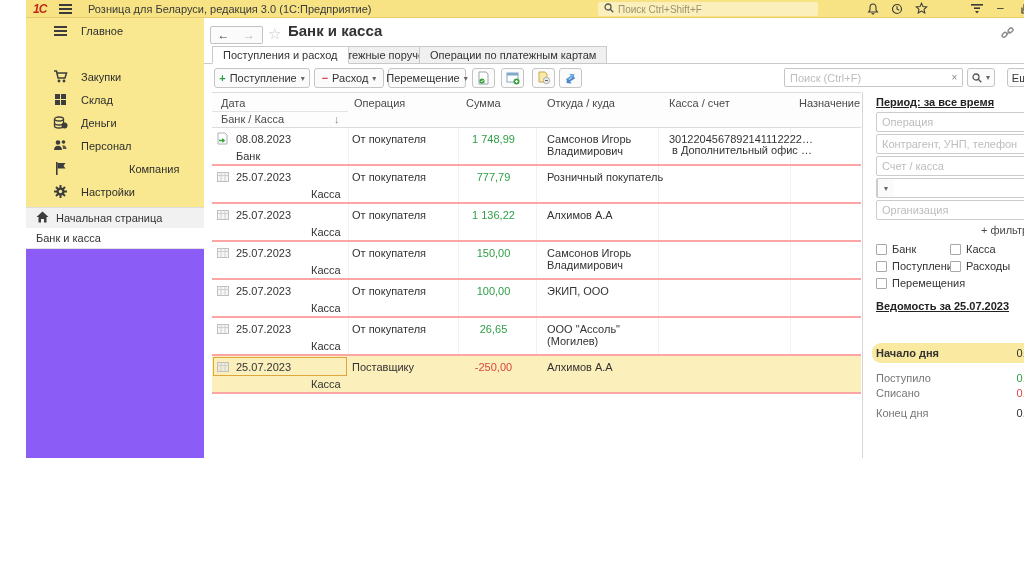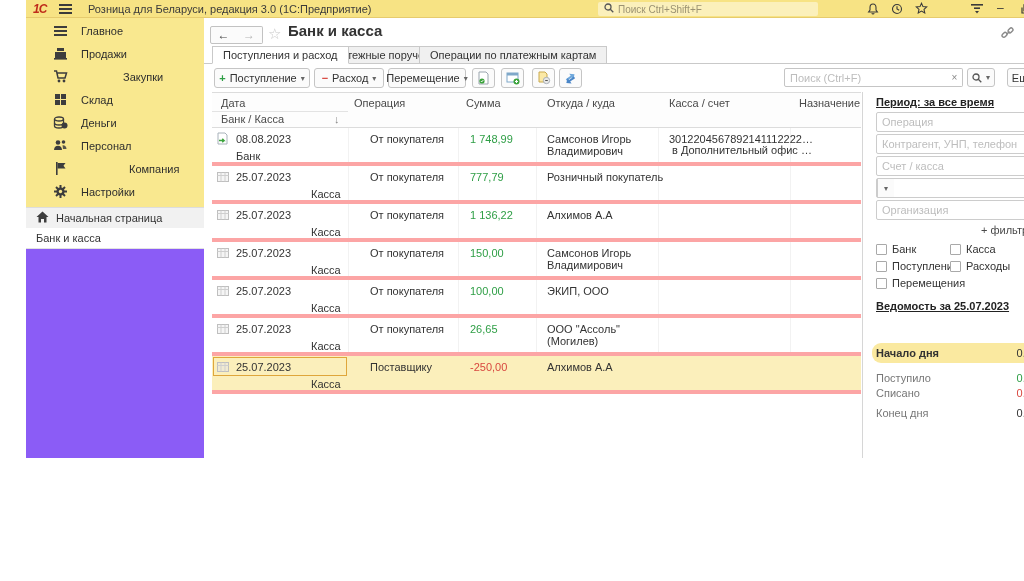--- a/index.html
+++ b/index.html
@@ -54,26 +54,26 @@
   #btn-more { left:981px; top:68px; width:40px; height:19px; }
 
   
   #grid { left:186px; top:92px; width:649px; height:302px; }
   #grid .colsep-h { position:absolute; top:0; width:1px; height:36px; background:#E3E3E3; }
   #grid .colsep-b { position:absolute; top:36px; width:1px; height:266px; background:#F2F2F2; }
   #grid-head { position:absolute; left:0; top:0; width:649px; height:36px; border-top:1px solid #DCDCDC; border-bottom:1px solid #DCDCDC; background:#FDFDFD; }
   #grid-head .h { position:absolute; top:4px; color:#4a4a4a; }
   #grid-head .sub { position:absolute; top:20px; color:#4a4a4a; }
   #grid-head .subline { position:absolute; left:0; top:18px; width:136px; height:1px; background:#E3E3E3; }
-  .row { position:absolute; left:0; width:649px; height:38px; border-bottom:4px solid #fca5a5; }
+  .row { position:absolute; left:0; width:649px; height:38px; border-bottom:2px solid #fca5a5; }
   .row .c { position:absolute; top:5px; line-height:12px; }
   .row .grp { position:absolute; top:22px; color:#333; }
   .row .date { left:24px; }
-  .row .op { left:158px; }
-  .row .sum { left:258px; width:71px; text-align:left; }
+  .row .op { left:140px; }
+  .row .sum { left:246px; width:71px; text-align:center; }
   .row .from { left:335px; width:120px; }
   .row .acct { left:457px; width:188px; }
   .row .acct2 { position:absolute; left:460px; top:16px; color:#333; }
   .row .rowico { position:absolute; left:4px; top:4px; width:14px; height:14px; }
   .sum.green { color:#2E9E45; }
   .sum.red { color:#D8473F; }
   .row.selected { background:#FBEFBB; }
   .row.selected .focuscell { position:absolute; left:1px; top:1px; width:134px; height:19px; border:1px solid #DFA63B; }
 
   
@@ -159,33 +159,21 @@
           <svg width="15" height="15" viewBox="0 0 15 15">
             <g fill="#3d3d3d">
               <rect x="1" y="3" width="13" height="2"></rect>
               <rect x="1" y="7" width="13" height="2"></rect>
               <rect x="1" y="11" width="13" height="2"></rect>
             </g>
           </svg>
         </span>
       <span class="lbl">Главное</span>
     </div>
-    <div class="side-item" style="top:24px;">
-      <span class="side-ico">
-          <svg width="15" height="15" viewBox="0 0 15 15">
-            <g fill="#3d3d3d">
-              <rect x="4" y="2" width="7" height="3"></rect>
-              <rect x="2" y="6" width="11" height="6"></rect>
-              <rect x="1" y="12" width="13" height="1.6"></rect>
-            </g>
-          </svg>
-        </span>
-      <span class="lbl">Продажи</span>
-    </div>
-    <div class="side-item" style="top:47px;gap:42px;">
+    <div class="side-item" style="top:47px;">
       <span class="side-ico">
           <svg width="15" height="15" viewBox="0 0 15 15">
             <path d="M1 2 L3.5 2 L5 9 L12 9 L13.5 4 L4 4" fill="none" stroke="#3d3d3d" stroke-width="1.5"></path>
             <circle cx="6" cy="12" r="1.4" fill="#3d3d3d"></circle>
             <circle cx="11" cy="12" r="1.4" fill="#3d3d3d"></circle>
           </svg>
         </span>
       <span class="lbl">Закупки</span>
     </div>
     <div class="side-item" style="top:70px;">

